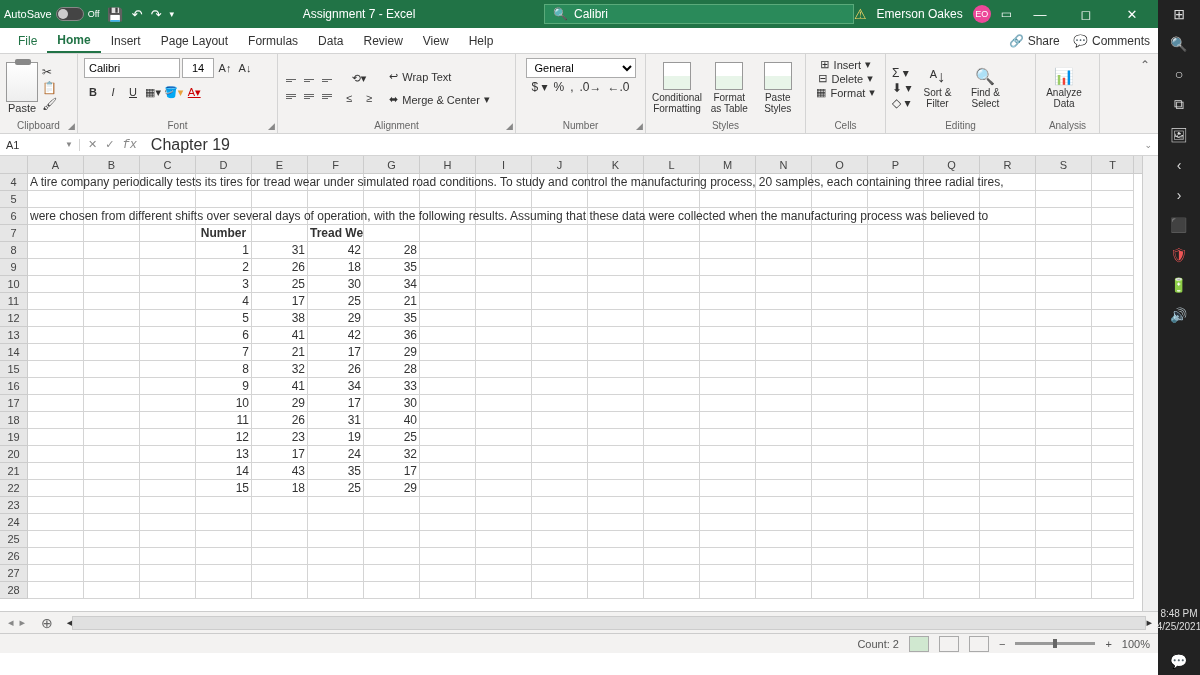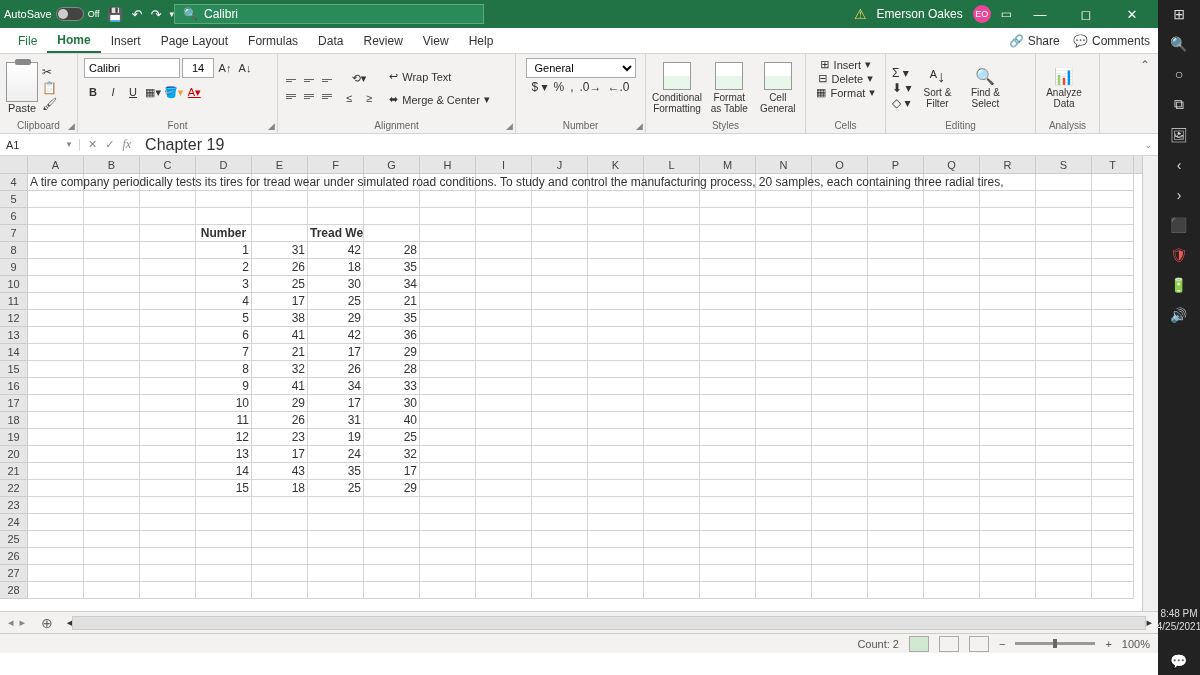--- a/index.html
+++ b/index.html
@@ -47,21 +47,21 @@
 .style-icon{width:28px;height:28px;border:1px solid #999;margin-bottom:2px;background:linear-gradient(#fff 50%,#e8f5e9 50%);}
 .cells-body{display:flex;flex-direction:column;gap:1px;font-size:11px;}
 .cells-body div{display:flex;align-items:center;gap:4px;cursor:pointer;}
 .edit-body{display:flex;gap:4px;}
 .edit-col{display:flex;flex-direction:column;align-items:center;font-size:10px;gap:1px;width:44px;text-align:center;}
 .edit-stack{display:flex;flex-direction:column;gap:1px;font-size:12px;}
 .launch{position:absolute;right:2px;bottom:2px;font-size:9px;color:#888;cursor:pointer;}
 .namebox-row{height:22px;border-bottom:1px solid #d4d4d4;display:flex;align-items:center;}
 .namebox{width:80px;border-right:1px solid #d4d4d4;padding:0 6px;font-size:11px;display:flex;align-items:center;justify-content:space-between;}
 .fx-btns{display:flex;gap:8px;padding:0 8px;color:#888;font-size:11px;align-items:center;}
-.fx-label{font-style:italic;font-family:Liberation Serif, serif;font-size:12px;}
+.fx-label{font-style:italic;font-family:Liberation Mono, monospace;font-size:12px;}
 .fx-input{flex:1;padding:0 6px;font-size:16px;}
 .grid-area{position:relative;height:455px;overflow:hidden;display:flex;}
 .grid-main{flex:1;overflow:hidden;position:relative;}
 .col-headers{height:18px;display:flex;background:#e6e6e6;border-bottom:1px solid #ccc;}
 .corner{width:28px;border-right:1px solid #ccc;background:#e6e6e6;}
 .ch{border-right:1px solid #ccc;text-align:center;font-size:11px;line-height:18px;color:#444;}
 .rows{position:relative;}
 .row{display:flex;height:17px;}
 .rh{width:28px;background:#e6e6e6;border-right:1px solid #ccc;border-bottom:1px solid #ccc;text-align:center;font-size:11px;line-height:17px;color:#444;}
 .cell{border-right:1px solid #d4d4d4;border-bottom:1px solid #d4d4d4;font-size:12px;line-height:17px;padding:0 2px;overflow:hidden;white-space:nowrap;}
@@ -96,20 +96,21 @@
     <span>AutoSave</span>
     <div class="toggle"></div>
     <span style="font-size:9px">Off</span>
   </div>
   <div class="qat">
     <span>💾</span>
     <span>↶</span>
     <span>↷</span>
     <span style="font-size:9px">▾</span>
   </div>
+  <div class="title-center">Assignment 7 - Excel</div>
   <div class="search-box">
     <span>🔍</span>
     <span>Calibri</span>
   </div>
   <div class="title-right">
     <span class="warn">⚠</span>
     <span>Emerson Oakes</span>
     <div class="avatar">EO</div>
     <span>▭</span>
     <span class="win-btn">—</span>
@@ -242,21 +243,21 @@
       <div class="style-btn">
             <div class="style-icon"></div>
             <span>Conditional Formatting</span>
           </div>
       <div class="style-btn">
             <div class="style-icon"></div>
             <span>Format as Table</span>
           </div>
       <div class="style-btn">
             <div class="style-icon"></div>
-            <span>Cell General</span>
+            <span>Paste Styles</span>
           </div>
     </div>
     <div class="group-label">Styles</div>
   </div>
   <div class="group" style="width:80px">
     <div class="group-body cells-body">
       <div>⊞ <span>Insert</span> ▾</div>
       <div>⊟ <span>Delete</span> ▾</div>
       <div>▦ <span>Format</span> ▾</div>
     </div>
@@ -372,20 +373,21 @@
             <div class="cell" style="width: 56px;"></div>
             <div class="cell" style="width: 56px;"></div>
             <div class="cell" style="width: 56px;"></div>
             <div class="cell" style="width: 56px;"></div>
             <div class="cell" style="width: 56px;"></div>
             <div class="cell" style="width: 56px;"></div>
             <div class="cell" style="width: 56px;"></div>
             <div class="cell" style="width: 56px;"></div>
             <div class="cell" style="width: 42px;"></div>
           </div>
+          <div class="overflow-text" style="top: 34px;">were chosen from different shifts over several days of operation, with the following results. Assuming that these data were collected when the manufacturing process was believed to</div>
           <div class="row">
             <div class="rh">6</div>
             <div class="cell" style="width: 56px;"></div>
             <div class="cell" style="width: 56px;"></div>
             <div class="cell" style="width: 56px;"></div>
             <div class="cell" style="width: 56px;"></div>
             <div class="cell" style="width: 56px;"></div>
             <div class="cell" style="width: 56px;"></div>
             <div class="cell" style="width: 56px;"></div>
             <div class="cell" style="width: 56px;"></div>

